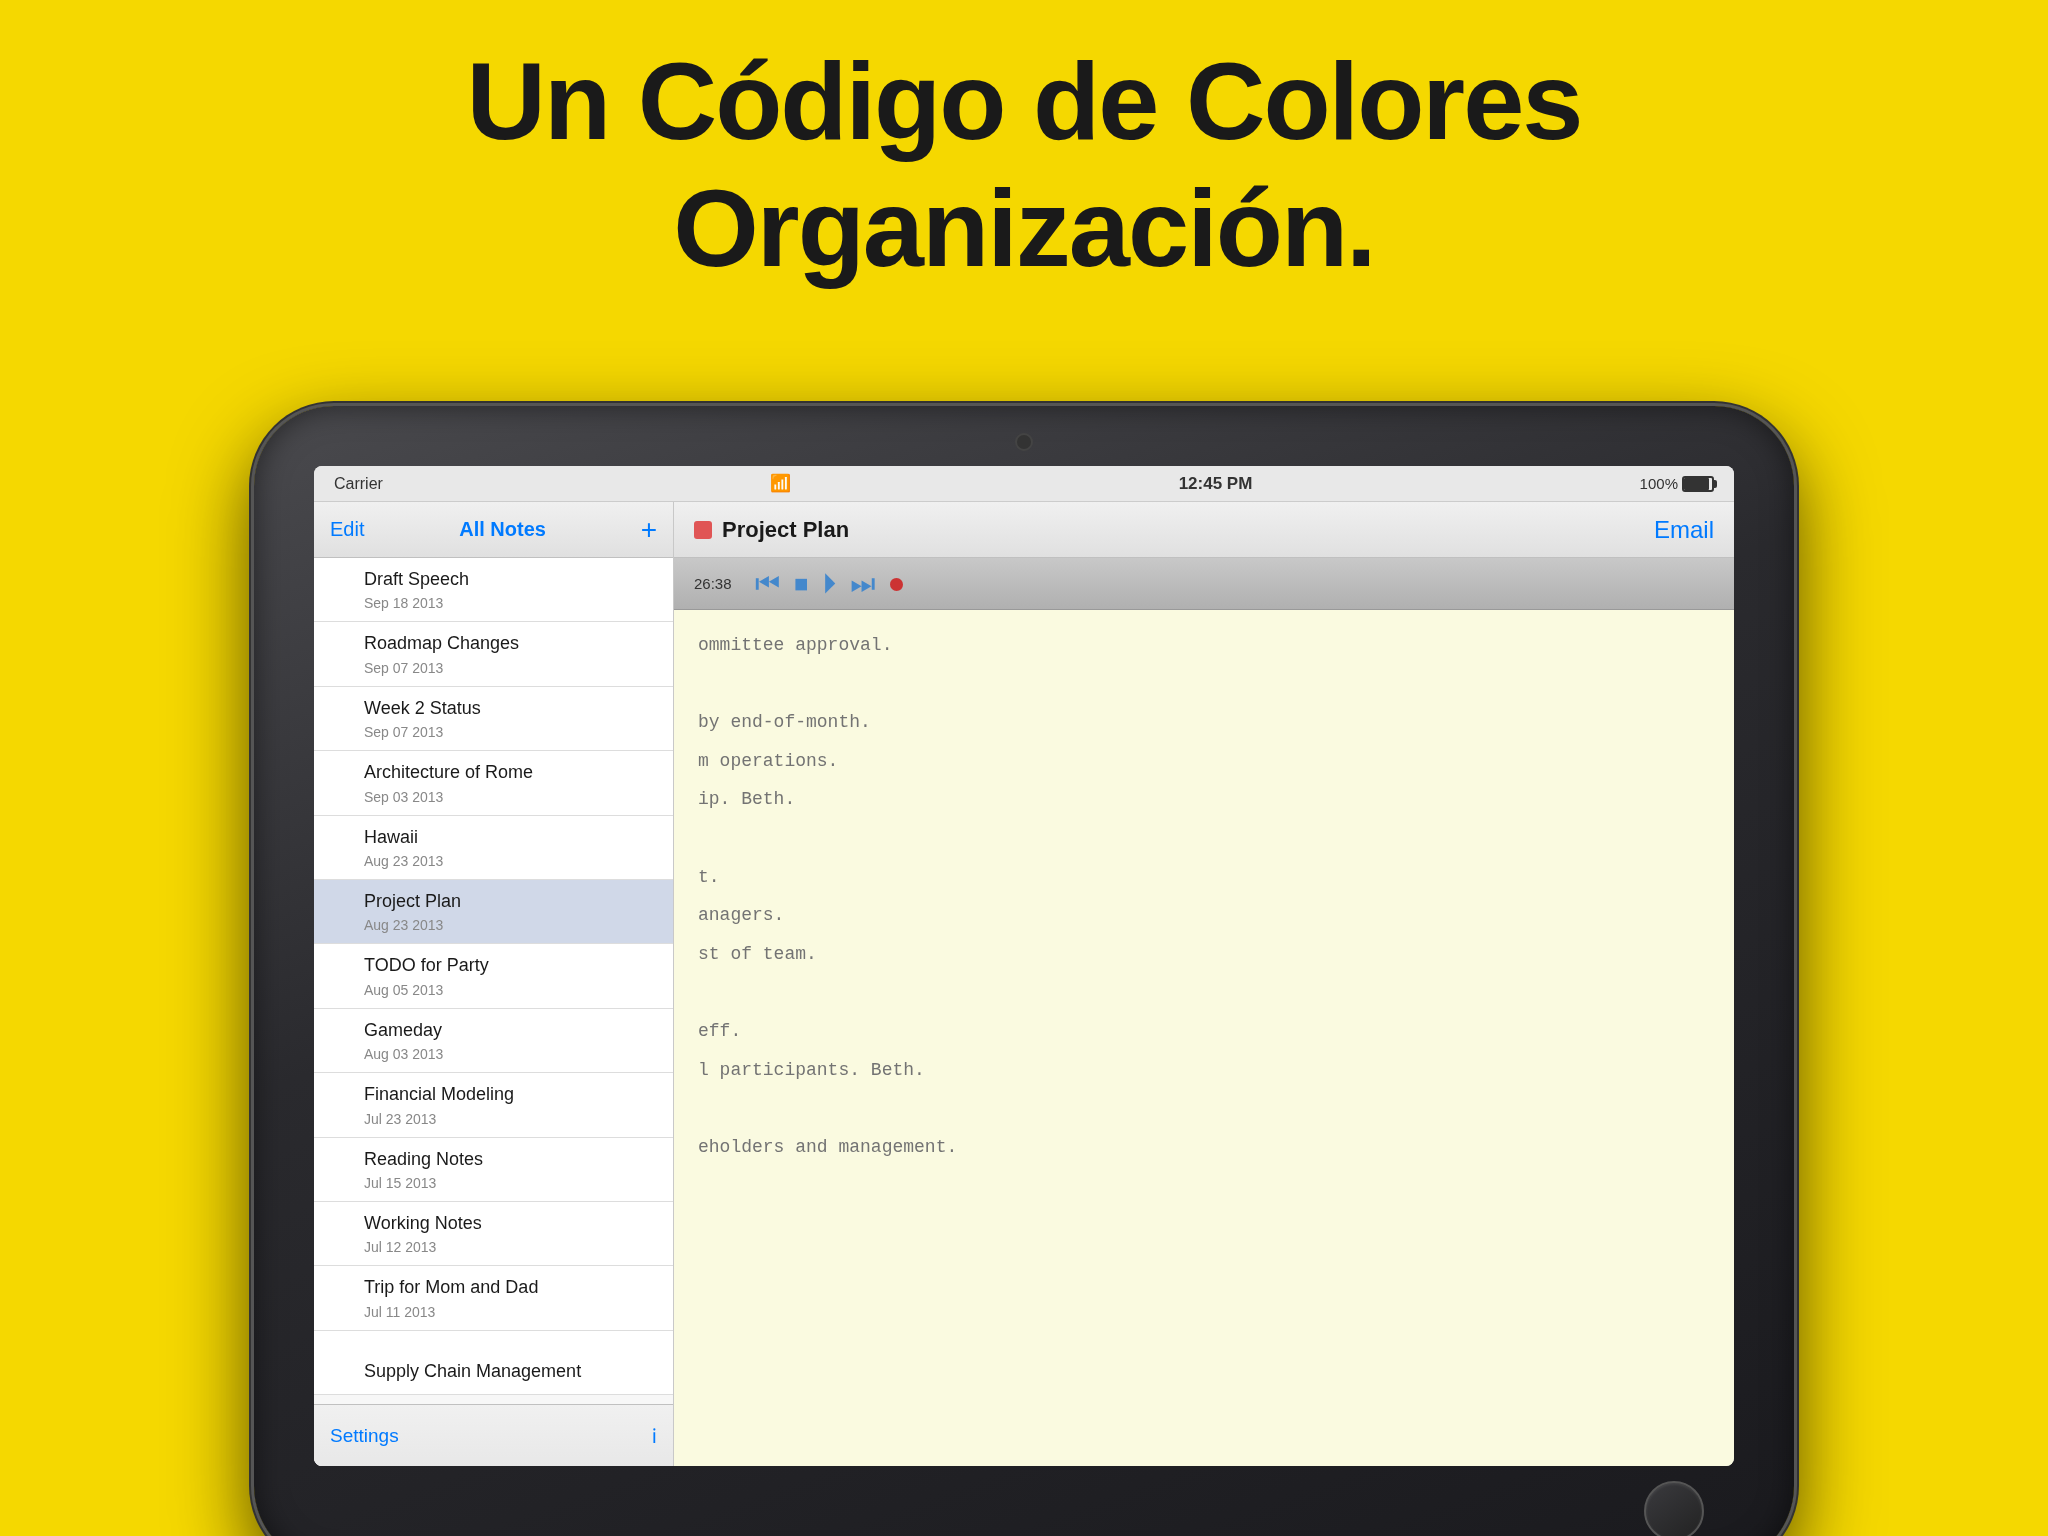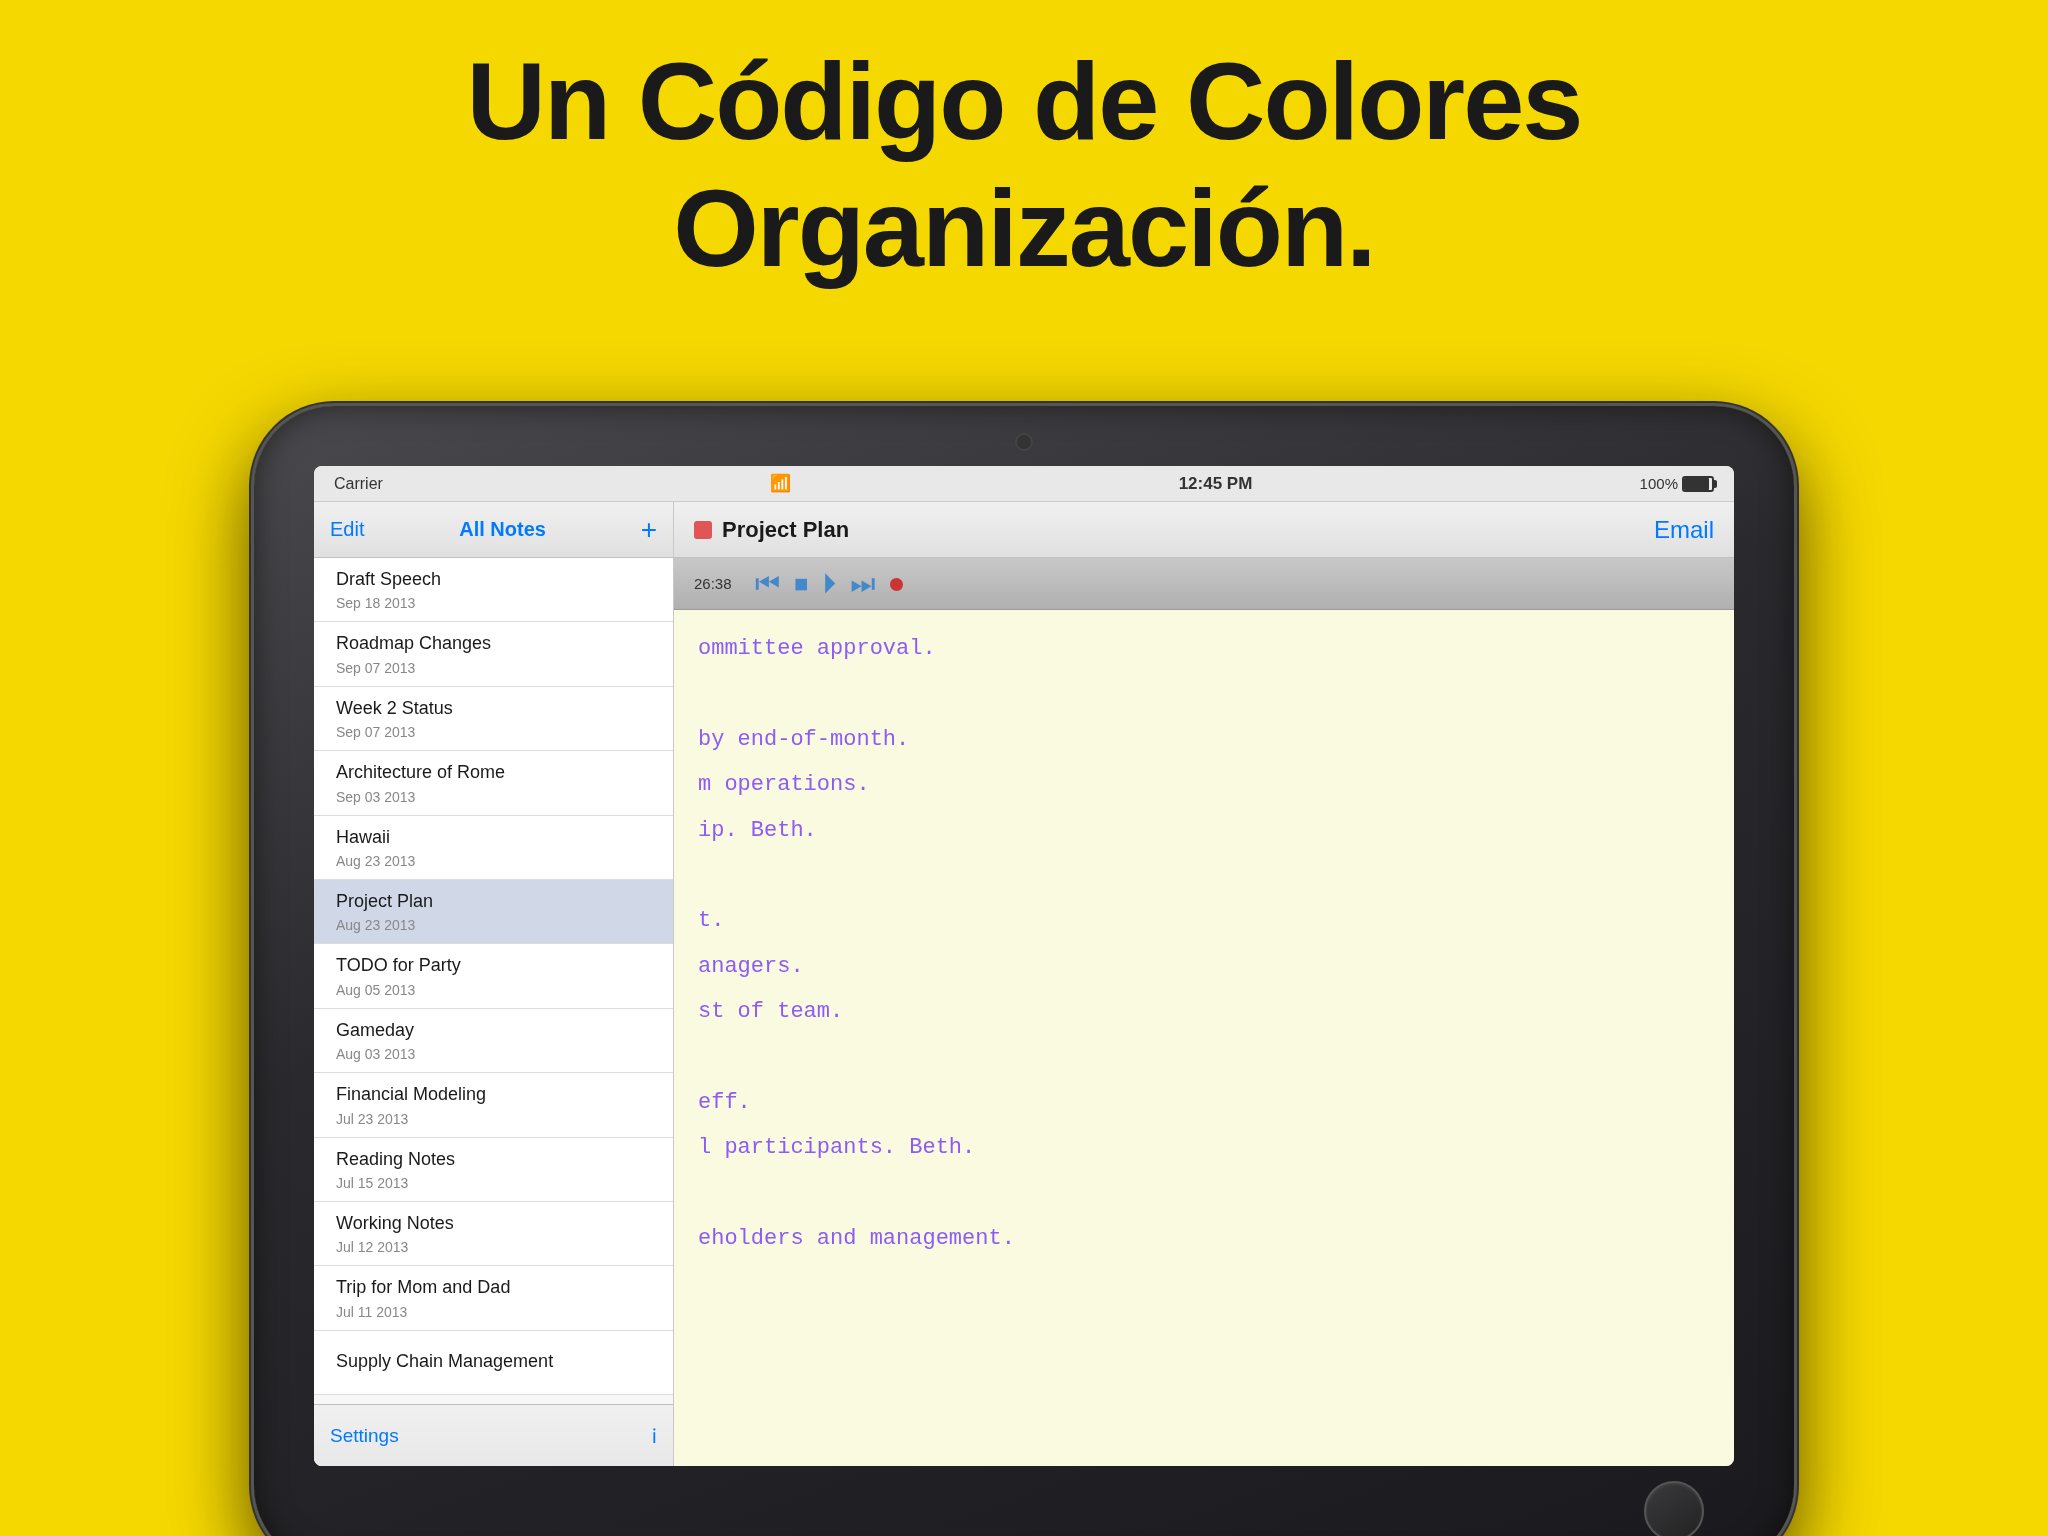--- a/index.html
+++ b/index.html
@@ -184,24 +184,25 @@
       font-weight: 300;
     }
 
     .notes-list {
       flex: 1;
       overflow-y: auto;
     }
 
     .note-item {
       display: flex;
-      align-items: center;
+      align-items: flex-end;
       border-bottom: 1px solid #ddd;
       background: #fff;
       min-height: 64px;
+      gap: 28px;
     }
     .note-item.selected {
       background: #d0d8e8;
     }
     .note-color-bar {
       width: 10px;
       flex-shrink: 0;
     }
     .note-info {
       padding: 10px 12px;
@@ -310,23 +311,23 @@
     .btn-rewind { color: #4488cc; }
     .btn-stop { color: #4488cc; }
     .btn-play { color: #4488cc; }
     .btn-ffwd { color: #4488cc; }
     .btn-record { color: #cc3333; }
 
     
     .note-content {
       flex: 1;
       padding: 20px 24px;
-      font-size: 22px;
+      font-size: 18px;
       line-height: 1.7;
-      color: #8b5cf6;
+      color: #737373;
       font-family: 'Courier New', monospace;
       overflow-y: auto;
     }
     .note-content p {
       margin-bottom: 8px;
     }
   </style>
 </head>
 <body>
 

